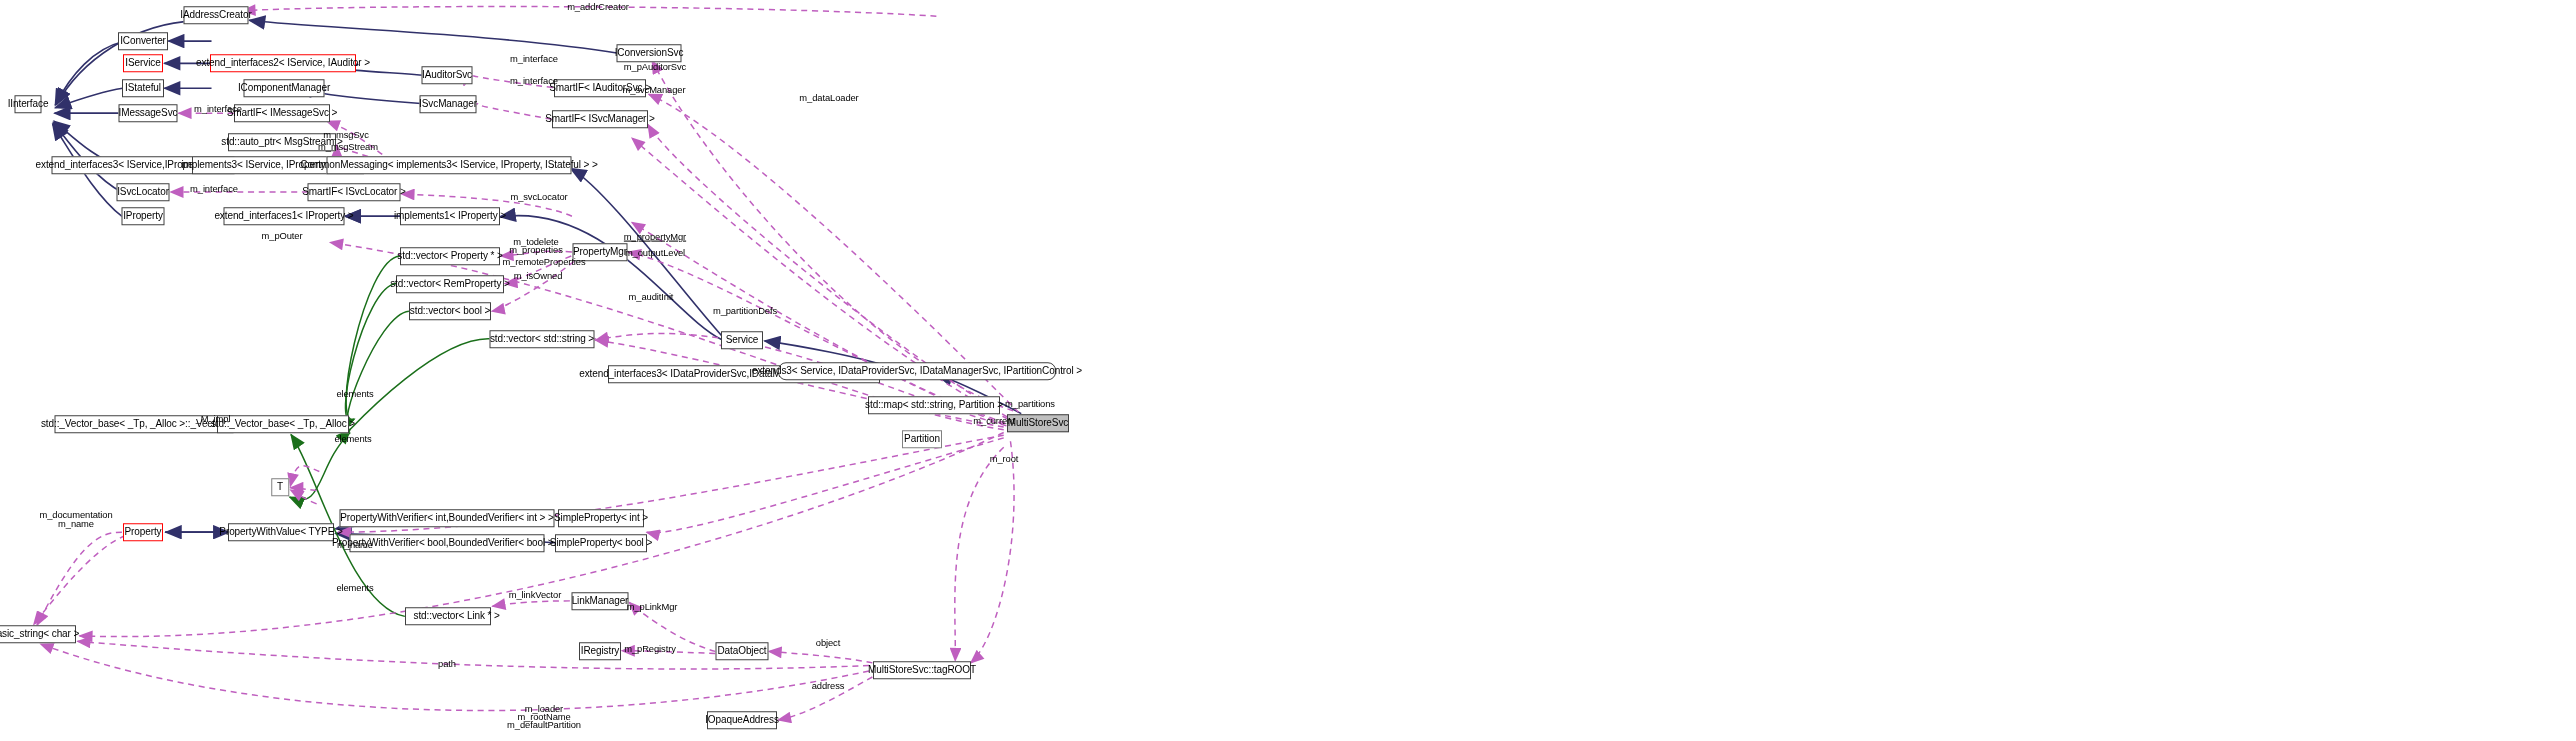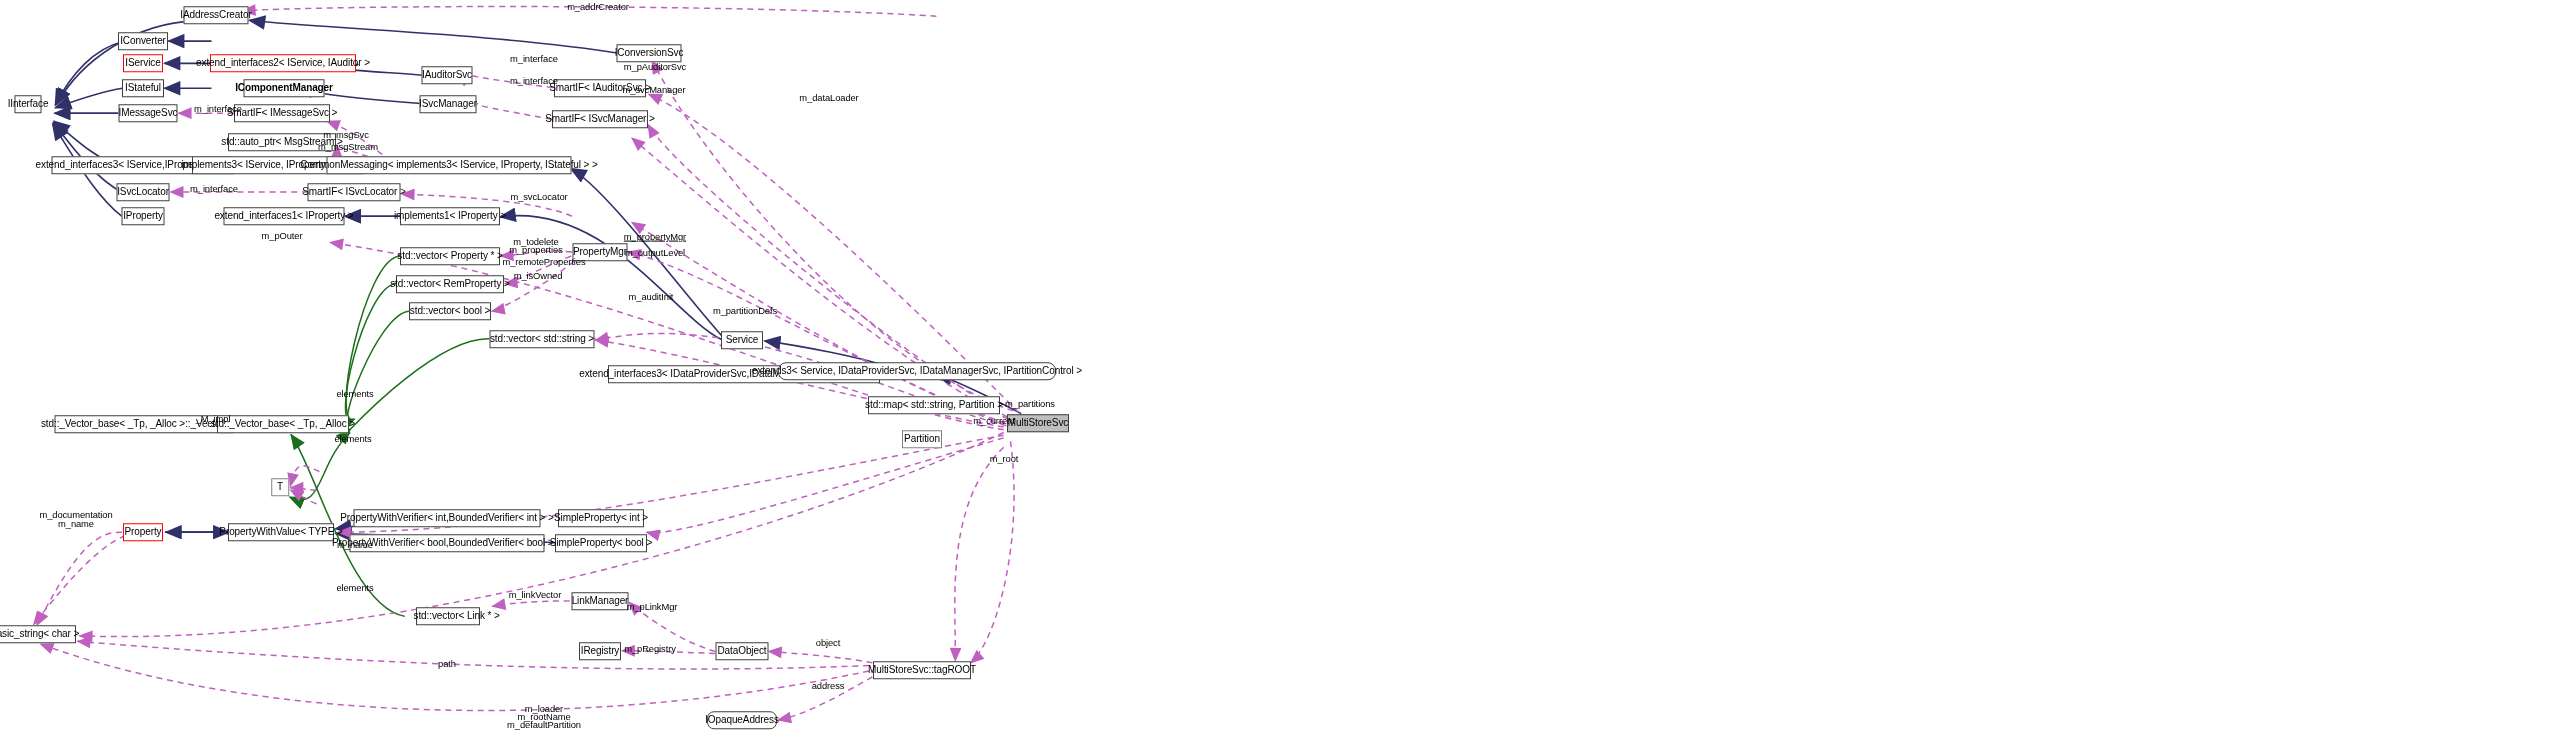--- a/index.html
+++ b/index.html
@@ -163,21 +163,21 @@
   </svg>
 
   <div id="nodes">
       <div class="node" style="left: 216px; top: 15px; width: 65px;">IAddressCreator</div>
       <div class="node" style="left: 143px; top: 41px; width: 50px;">IConverter</div>
       <div class="node red" style="left: 143px; top: 63px; width: 40px;">IService</div>
       <div class="node" style="left: 143px; top: 88px; width: 42px;">IStateful</div>
       <div class="node" style="left: 28px; top: 104px; width: 27px;">IInterface</div>
       <div class="node" style="left: 148px; top: 113px; width: 59px;">IMessageSvc</div>
       <div class="node red" style="left: 283px; top: 63px; width: 146px;">extend_interfaces2&lt; IService, IAuditor &gt;</div>
-      <div class="node" style="left: 284px; top: 88px; width: 81px; font-weight: bold;">IComponentManager</div>
+      <div class="node" style="left: 284px; top: 88px; width: 81px;">IComponentManager</div>
       <div class="node" style="left: 282px; top: 113px; width: 96px;">SmartIF&lt; IMessageSvc &gt;</div>
       <div class="node" style="left: 282px; top: 142px; width: 108px;">std::auto_ptr&lt; MsgStream &gt;</div>
       <div class="node" style="left: 143px; top: 165px; width: 183px;">extend_interfaces3&lt; IService,IProperty,IStateful &gt;</div>
       <div class="node" style="left: 278px; top: 165px; width: 172px;">implements3&lt; IService, IProperty, IStateful &gt;</div>
       <div class="node" style="left: 143px; top: 192px; width: 53px;">ISvcLocator</div>
       <div class="node" style="left: 354px; top: 192px; width: 93px;">SmartIF&lt; ISvcLocator &gt;</div>
       <div class="node" style="left: 143px; top: 216px; width: 43px;">IProperty</div>
       <div class="node" style="left: 284px; top: 216px; width: 121px;">extend_interfaces1&lt; IProperty &gt;</div>
       <div class="node" style="left: 450px; top: 216px; width: 100px;">implements1&lt; IProperty &gt;</div>
       <div class="node" style="left: 447px; top: 75px; width: 51px;">IAuditorSvc</div>
@@ -189,37 +189,37 @@
       <div class="node" style="left: 450px; top: 256px; width: 100px;">std::vector&lt; Property * &gt;</div>
       <div class="node" style="left: 450px; top: 284px; width: 108px;">std::vector&lt; RemProperty &gt;</div>
       <div class="node" style="left: 450px; top: 311px; width: 82px;">std::vector&lt; bool &gt;</div>
       <div class="node" style="left: 542px; top: 339px; width: 105px;">std::vector&lt; std::string &gt;</div>
       <div class="node" style="left: 600px; top: 252px; width: 55px;">PropertyMgr</div>
       <div class="node" style="left: 144px; top: 424px; width: 179px;">std::_Vector_base&lt; _Tp, _Alloc &gt;::_Vector_impl</div>
       <div class="node" style="left: 283px; top: 424px; width: 132px;">std::_Vector_base&lt; _Tp, _Alloc &gt;</div>
       <div class="node thin" style="left: 280px; top: 487px; width: 17.5px;">T</div>
       <div class="node red" style="left: 143px; top: 532px; width: 40px;">Property</div>
       <div class="node" style="left: 281px; top: 532px; width: 106px;">PropertyWithValue&lt; TYPE &gt;</div>
-      <div class="node" style="left: 447px; top: 518px; width: 187px;">PropertyWithVerifier&lt; int,BoundedVerifier&lt; int &gt; &gt;</div>
+      <div class="node" style="left: 447px; top: 518px; width: 215px;">PropertyWithVerifier&lt; int,BoundedVerifier&lt; int &gt; &gt;</div>
       <div class="node" style="left: 447px; top: 543px; width: 195px;">PropertyWithVerifier&lt; bool,BoundedVerifier&lt; bool &gt; &gt;</div>
       <div class="node" style="left: 601px; top: 518px; width: 86px;">SimpleProperty&lt; int &gt;</div>
       <div class="node" style="left: 601px; top: 543px; width: 92px;">SimpleProperty&lt; bool &gt;</div>
-      <div class="node" style="left: 448px; top: 616px; width: 64px; padding-left: 22px;">std::vector&lt; Link * &gt;</div>
+      <div class="node" style="left: 448px; top: 616px; width: 86px; padding-left: 22px;">std::vector&lt; Link * &gt;</div>
       <div class="node" style="left: 600px; top: 601px; width: 57px;">LinkManager</div>
       <div class="node" style="left: 600px; top: 651px; width: 42px;">IRegistry</div>
       <div class="node" style="left: 26px; top: 634px; width: 100px;">std::basic_string&lt; char &gt;</div>
       <div class="node" style="left: 742px; top: 340px; width: 42px;">Service</div>
       <div class="node" style="left: 744px; top: 374px; width: 272px;">extend_interfaces3&lt; IDataProviderSvc,IDataManagerSvc,IPartitionControl &gt;</div>
       <div class="node" style="left: 917px; top: 371px; width: 278px; border-radius: 8px;">extends3&lt; Service, IDataProviderSvc, IDataManagerSvc, IPartitionControl &gt;</div>
       <div class="node" style="left: 934px; top: 405px; width: 132px;">std::map&lt; std::string, Partition &gt;</div>
       <div class="node thin" style="left: 922px; top: 439px; width: 40px;">Partition</div>
       <div class="node gray" style="left: 1038px; top: 423px; width: 62px;">MultiStoreSvc</div>
       <div class="node" style="left: 742px; top: 651px; width: 53px;">DataObject</div>
       <div class="node" style="left: 922px; top: 670px; width: 98px;">MultiStoreSvc::tagROOT</div>
-      <div class="node" style="left: 742px; top: 720px; width: 70px; border-radius: 7px;">IOpaqueAddress</div>
+      <div class="node" style="left: 742px; top: 720px; width: 70px;">IOpaqueAddress</div>
     </div>
   <div id="labels">
       <div class="edge-label" style="left: 598px; top: 7.4px;">m_addrCreator</div>
       <div class="edge-label" style="left: 534px; top: 59px;">m_interface</div>
       <div class="edge-label" style="left: 534px; top: 81px;">m_interface</div>
       <div class="edge-label" style="left: 655px; top: 67px;">m_pAuditorSvc</div>
       <div class="edge-label" style="left: 654px; top: 90px;">m_svcManager</div>
       <div class="edge-label" style="left: 218px; top: 109px;">m_interface</div>
       <div class="edge-label" style="left: 346px; top: 135px;">m_msgSvc</div>
       <div class="edge-label" style="left: 348px; top: 147px; text-align: right;">m_msgStream</div>

